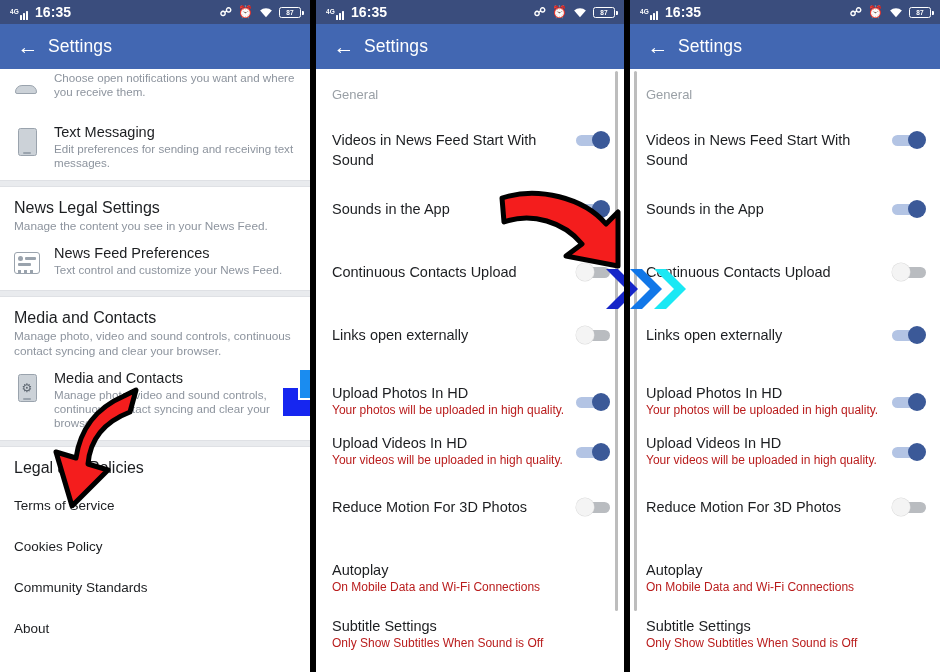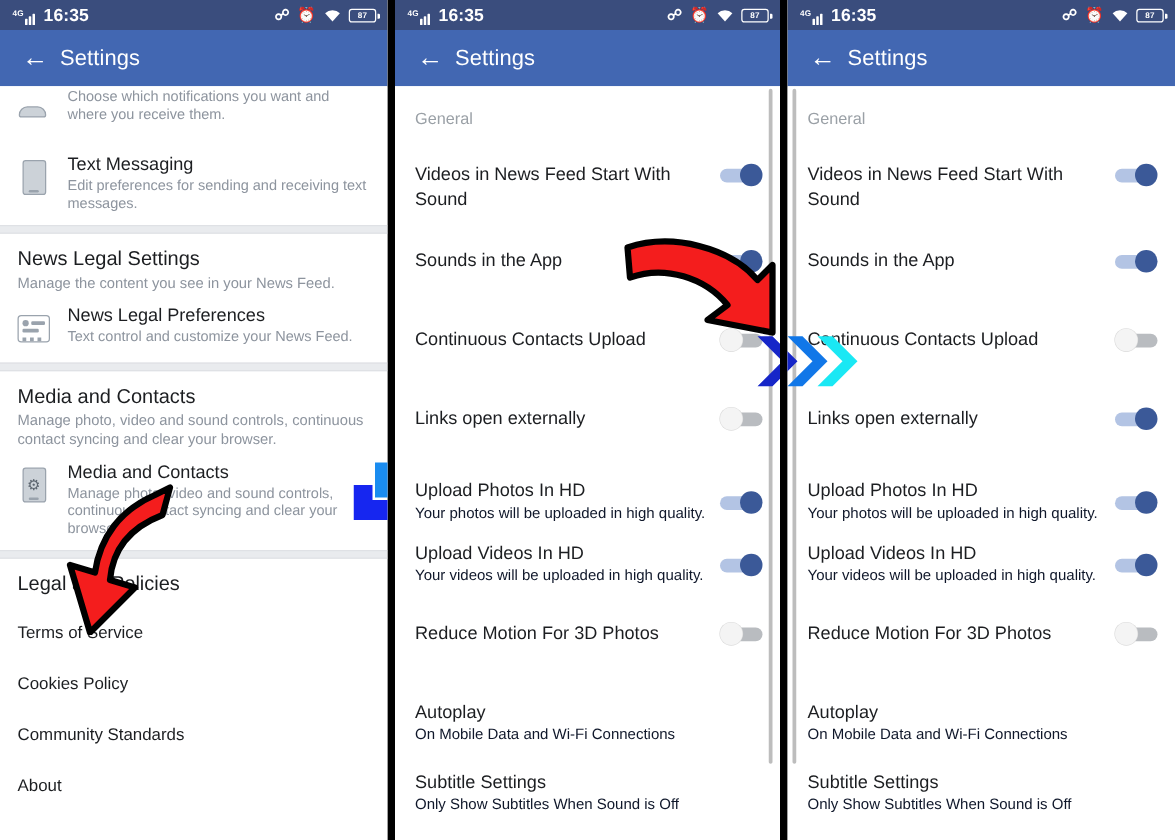--- a/index.html
+++ b/index.html
@@ -170,21 +170,21 @@
     font-size: 13px; color: #9aa0a6;
     padding: 18px 16px 0 16px;
   }
   .srow {
     display: flex; align-items: flex-start;
     padding: 0 14px 0 16px;
     min-height: 34px;
   }
   .srow-text { flex: 1 1 auto; padding-right: 8px; }
   .srow-title { font-size: 14.5px; color: #1c1e21; line-height: 20px; }
-  .srow-sub { font-size: 12px; color: #0f172a; line-height: 17px; margin-top: -1px; }
+  .srow-sub { font-size: 12px; color: #b91c1c; line-height: 17px; margin-top: -1px; }
 
   
   .toggle { flex: 0 0 auto; width: 34px; height: 19px; position: relative; margin-top: 1px; }
   .toggle .track {
     position: absolute; left: 0; top: 4px;
     width: 30px; height: 11px; border-radius: 6px;
   }
   .toggle .knob {
     position: absolute; top: 0; width: 18px; height: 18px; border-radius: 50%;
   }
@@ -235,21 +235,21 @@
 
     <div class="content p1">
 
       <div class="row-item" style="padding-top:2px;">
         <div class="row-icon">
           <div class="bell-icon">
               <div class="b"></div>
             </div>
         </div>
         <div class="row-text">
-          <div class="row-sub">Choose which notifications you want and where you receive them.</div>
+          <div class="row-sub">Choose open notifications you want and where you receive them.</div>
         </div>
       </div>
 
       <div class="row-item">
         <div class="row-icon">
           <div class="dev-icon"></div>
         </div>
         <div class="row-text">
           <div class="row-title">Text Messaging</div>
           <div class="row-sub">Edit preferences for sending and receiving text messages.</div>
@@ -274,21 +274,21 @@
                 <span class="bar2"></span>
               </div>
             <div class="r2">
                 <span class="sq"></span>
                 <span class="sq"></span>
                 <span class="sq"></span>
               </div>
           </div>
         </div>
         <div class="row-text">
-          <div class="row-title">News Legal Preferences</div>
+          <div class="row-title">News Feed Preferences</div>
           <div class="row-sub">Text control and customize your News Feed.</div>
         </div>
       </div>
 
       <div class="sect-divider"></div>
 
       <div class="sect-head">
         <div class="sect-title">Media and Contacts</div>
         <div class="sect-sub">Manage photo, video and sound controls, continuous contact syncing and clear your browser.</div>
       </div>

